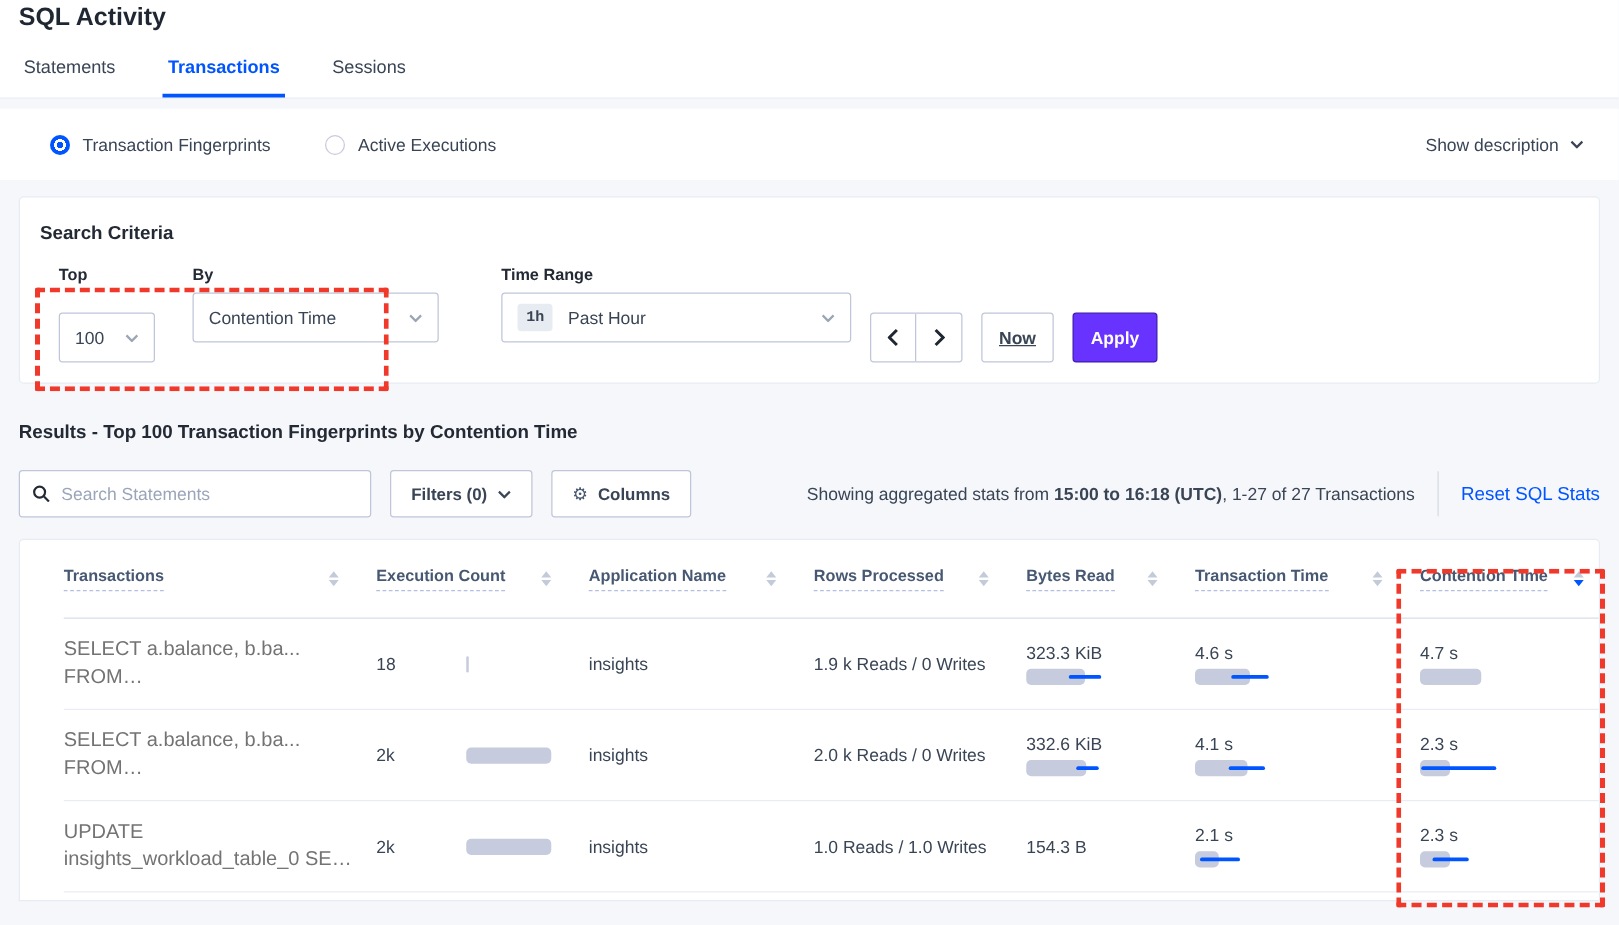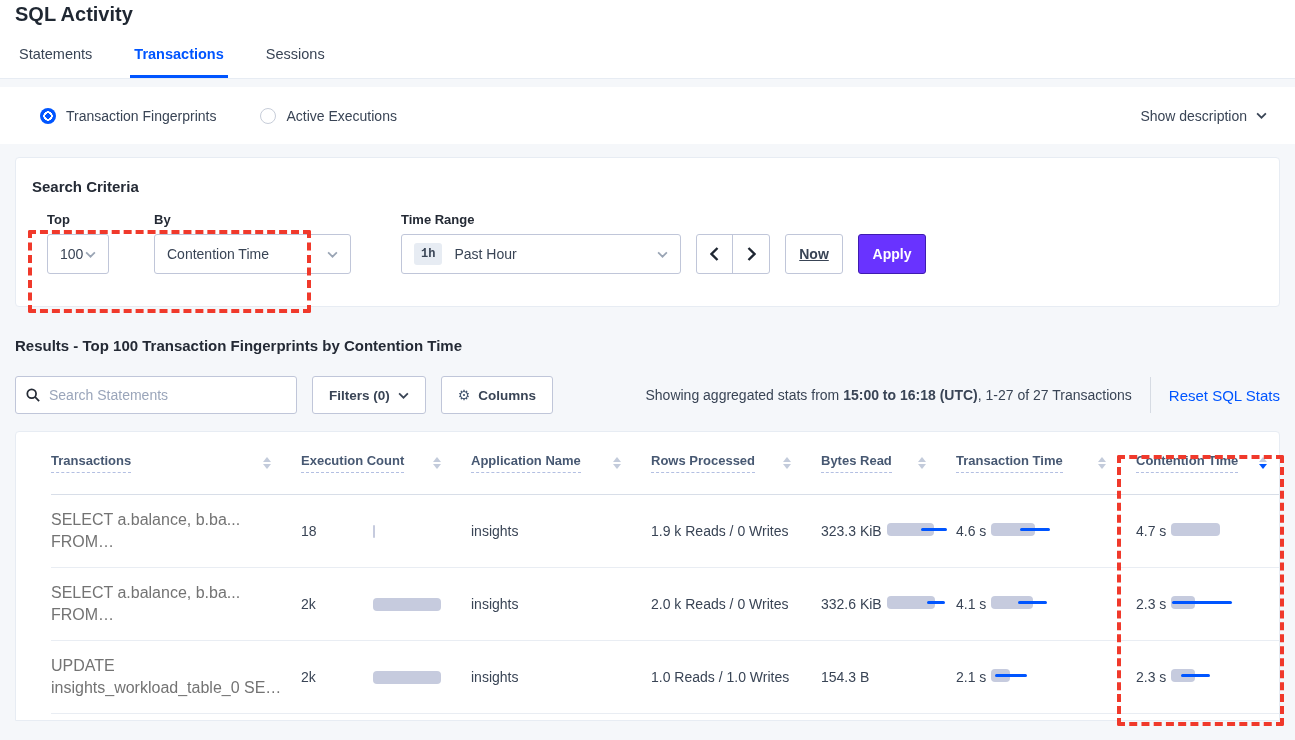--- a/index.html
+++ b/index.html
@@ -28,22 +28,22 @@
   .chev.lite { stroke:#9aa5b5; }
 
   
   .criteria-card { background:#fff; border:1px solid #e7ecf3; border-radius:4px; margin:13px 15px 0 15px; height:150px; padding:20px 16px; }
   .criteria-title { font-size:15px; font-weight:700; color:#242a35; }
   .criteria-form { display:flex; margin-top:17px; }
   .field { display:flex; flex-direction:column; }
   .field-label { font-size:13px; font-weight:700; color:#242a35; margin-bottom:7px; }
   .selectbox { height:40px; border:1px solid #c0c6d9; border-radius:3px; background:#fff; display:flex; align-items:center; padding:0 12px; font-size:14px; color:#394455; cursor:pointer; }
   .selectbox .chev { margin-left:auto; }
-  .f-top { margin-left:15px; width:62px; }
-  .f-top .selectbox { width:62px; }
+  .f-top { margin-left:15px; width:62px;gap:16px; }
+  .f-top .selectbox { width:77px; }
   .f-by { margin-left:45px; width:197px; }
   .f-time { margin-left:50px; width:280px; }
   .badge-1h { background:#e7ecf3; border-radius:3px; font-family:"Liberation Mono","DejaVu Sans Mono",monospace; font-size:12px; font-weight:700; color:#394455; padding:4px 7px; margin-right:12px; }
   .btn-row { display:flex; align-items:flex-end; }
   .pager { display:flex; margin-left:15px; border:1px solid #c0c6d9; border-radius:3px; background:#fff; height:40px; }
   .pager-btn { width:36px; display:flex; align-items:center; justify-content:center; cursor:pointer; }
   .pager-btn:first-child { border-right:1px solid #c0c6d9; }
   .pager-btn svg { width:9px; height:14px; stroke:#1f2732; stroke-width:2.4; fill:none; }
   .btn { height:40px; border-radius:3px; display:flex; align-items:center; justify-content:center; font-size:14px; font-weight:600; cursor:pointer; }
   .btn-now { width:58px; margin-left:15px; border:1px solid #c0c6d9; background:#fff; color:#394455;text-decoration:underline; }
@@ -74,21 +74,21 @@
   .sort i { display:block; width:0; height:0; border-left:4px solid transparent; border-right:4px solid transparent; }
   .sort .up { border-bottom:5px solid #c3cbdb; }
   .sort .dn { border-top:5px solid #c3cbdb; }
   .sort .dn.active { border-top-color:#0055ff; }
 
   .trow { height:73px; border-bottom:1px solid #e9edf3; }
   .q-cell { font-family:Liberation Sans, sans-serif; font-size:16px; color:#737373; line-height:22px; cursor:pointer; }
   .num { font-size:14px; color:#394455; }
   .exec-cell { display:flex; align-items:center; }
   .exec-cell .num { width:72px; }
-  .metric-cell { display:flex; flex-direction:row; gap:5px; }
+  .metric-cell { display:flex; flex-direction:column; gap:5px; }
   .bar { position:relative; height:13px; background:#c6cbde; border-radius:4px; }
   .bar-line { position:absolute; top:5px; height:3px; background:#0055ff; border-radius:2px; }
 
   
   .annot { position:absolute; border:4px dashed #f0392b; border-radius:2px; pointer-events:none; }
   .annot-1 { left:28px; top:230px; width:283px; height:83px; }
   .annot-2 { left:1117px; top:455px; width:167px; height:271px; }
 </style>
 </head>
 <body>

